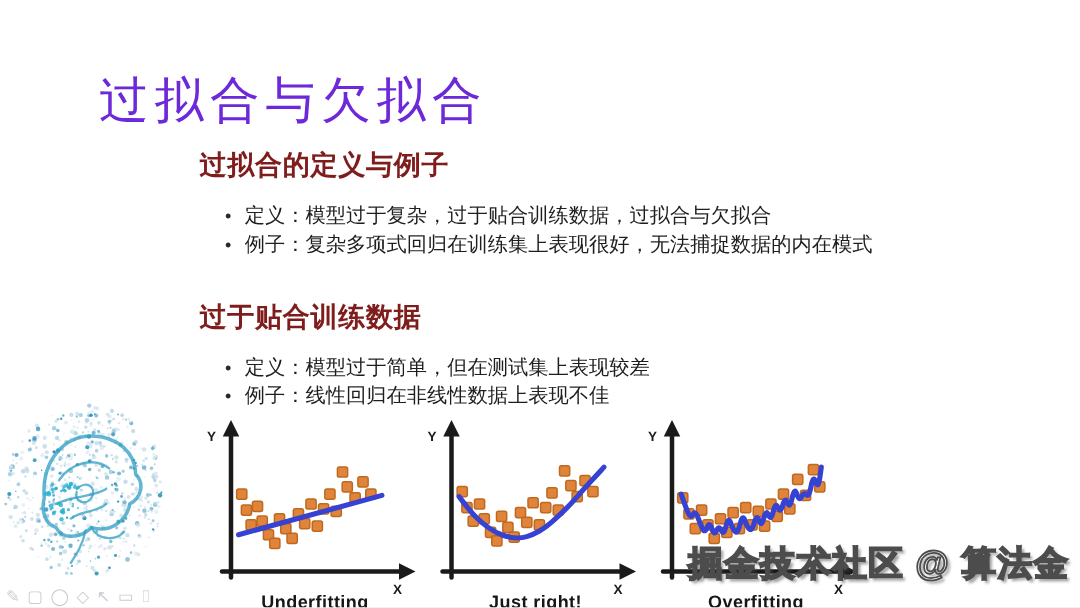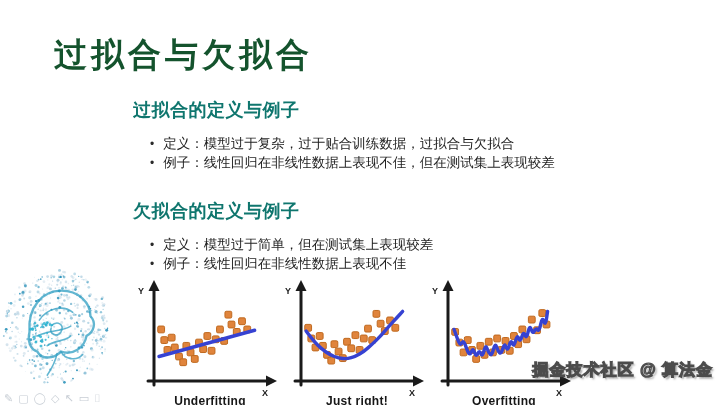--- a/index.html
+++ b/index.html
@@ -2,46 +2,46 @@
 <html><head>
 <meta charset="utf-8">
 <style>
   html,body{margin:0;padding:0;background:#e8e8e8;}
   .slide{
     position:relative; width:720px; height:405px; background:#ffffff;
     overflow:hidden; font-family:"Liberation Sans","DejaVu Sans",sans-serif;
     color:#1c1c1c;
   }
   .title{
-    position:absolute; left:54px; top:33px; margin:0;
+    position:absolute; left:54px; top:33px; margin:12px;
     font-family:"Liberation Serif","DejaVu Serif",serif;
-    font-size:33px; font-weight:700; letter-spacing:4px; color:#14532d;
+    font-size:33px; font-weight:400; letter-spacing:4px; color:#6d28d9;
   }
   .content{ position:absolute; left:133px; top:98px; width:480px; }
   .section-heading{
-    margin:0 0 13px 0; font-size:18px; font-weight:700; color:#0f766e;
+    margin:0 0 13px 0; font-size:18px; font-weight:700; color:#7f1d1d;
     letter-spacing:0.5px;
   }
   .section + .section{ margin-top:27px; }
   .bullet{
     display:flex; gap:9px; font-size:13.5px; line-height:18.5px; color:#1e1e1e;
     padding-left:17px;
   }
   .bullet .dot{ color:#2a2a2a; font-size:12px; line-height:18.5px; }
   .charts{ position:absolute; left:0; top:279px; width:720px; height:126px; }
   .chart{ position:absolute; top:0; width:152px; }
   .chart svg{ display:block; }
   .chart-label{
     margin-top:-7px; text-align:center; font-size:12px; font-weight:700;
     color:#161616; letter-spacing:0.3px;
   }
   .brain{ position:absolute; left:0px; top:260px; z-index:1; }
   .watermark{
     position:absolute; right:7px; top:360px; z-index:10;
-    font-size:16px; font-weight:700; letter-spacing:1px; color:#fdfdfd;
+    font-size:23px; font-weight:700; letter-spacing:1px; color:#fdfdfd;
     -webkit-text-stroke:1.2px #4c4c4c;
     text-shadow:2px 2px 2px rgba(70,70,70,0.55);
     white-space:nowrap;
   }
   .toolbar{
     position:absolute; left:4px; bottom:1px; z-index:5; display:flex; gap:5px;
     font-size:11px; color:#c8ced5; line-height:12px;
   }
   .toolbar span{ cursor:pointer; }
 </style>
@@ -54,26 +54,26 @@
 
   <div class="content">
     <div class="section">
       <h2 class="section-heading">过拟合的定义与例子</h2>
       <div class="bullet">
         <span class="dot">•</span>
         <span>定义：模型过于复杂，过于贴合训练数据，过拟合与欠拟合</span>
       </div>
       <div class="bullet">
         <span class="dot">•</span>
-        <span>例子：线性回归在非线性数据上表现不佳，但在测试集上表现较差</span>
+        <span>例子：复杂多项式回归在训练集上表现很好，无法捕捉数据的内在模式</span>
       </div>
     </div>
 
     <div class="section">
-      <h2 class="section-heading">欠拟合的定义与例子</h2>
+      <h2 class="section-heading">过于贴合训练数据</h2>
       <div class="bullet">
         <span class="dot">•</span>
         <span>定义：模型过于简单，但在测试集上表现较差</span>
       </div>
       <div class="bullet">
         <span class="dot">•</span>
         <span>例子：线性回归在非线性数据上表现不佳</span>
       </div>
     </div>
   </div>

